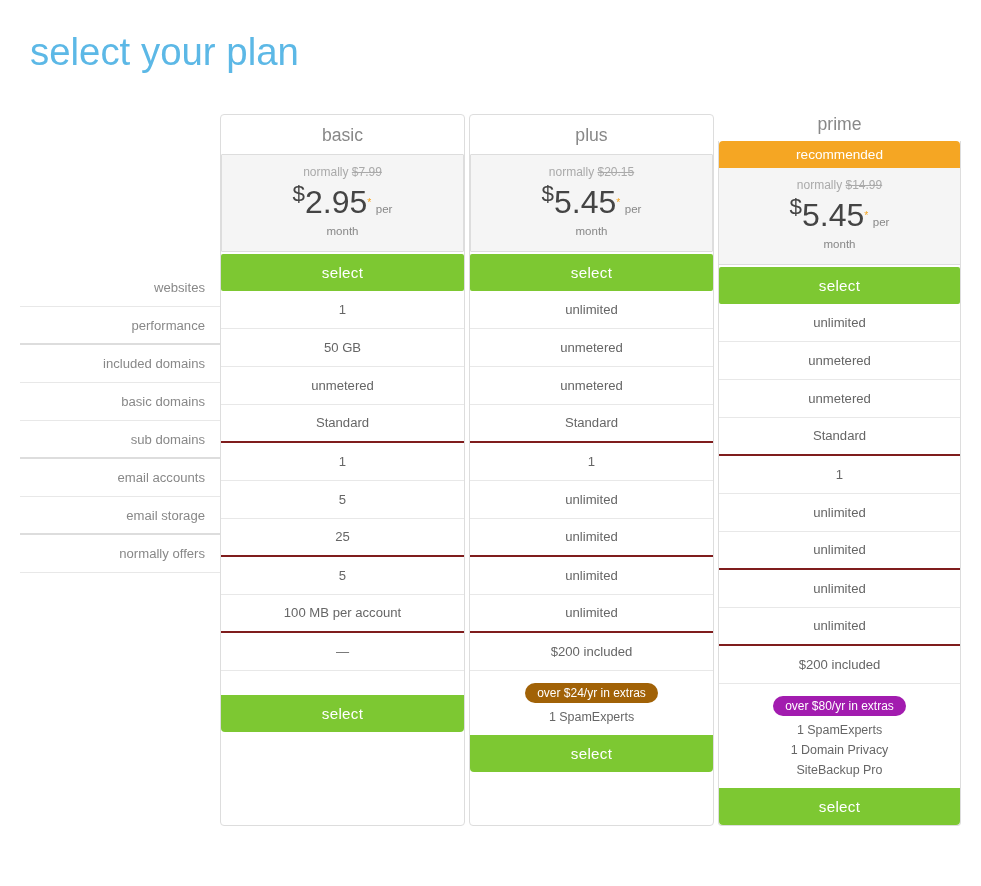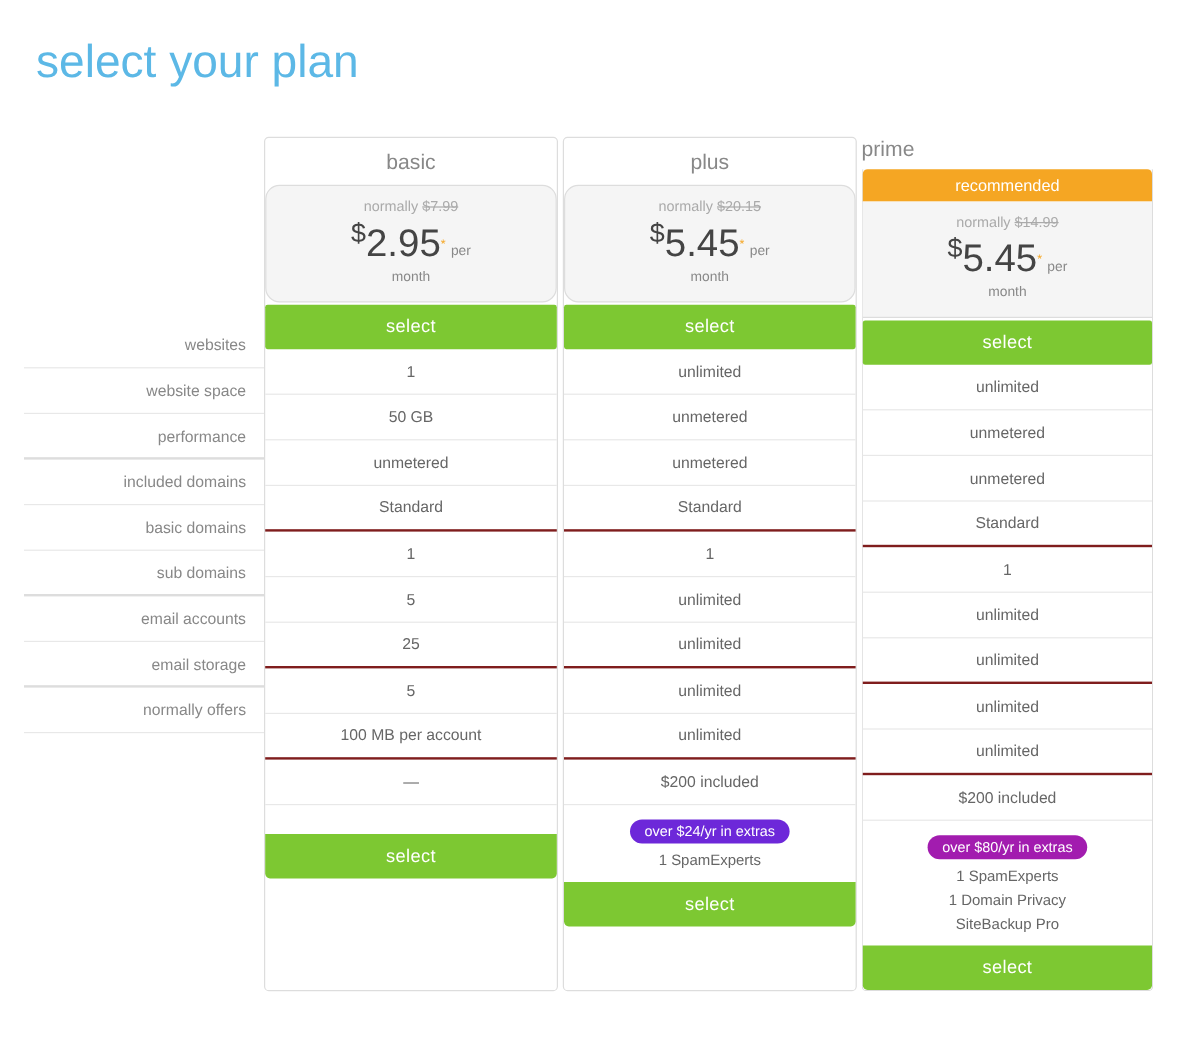--- a/index.html
+++ b/index.html
@@ -80,21 +80,21 @@
       color: #fff;
       text-align: center;
       padding: 6px 0;
       font-size: 0.85em;
       border-radius: 4px 4px 0 0;
     }
 
     .pricing-box {
       background: #f5f5f5;
       border: 1px solid #ddd;
-      border-radius: 12px;
+      border-radius: 1px;
       margin: 0;
       padding: 10px 12px 12px;
       text-align: center;
     }
 
     .normally {
       font-size: 0.75em;
       color: #aaa;
       margin-bottom: 2px;
     }
@@ -159,21 +159,21 @@
       margin-top: 0;
     }
 
     .extras-area {
       padding: 8px 10px;
       text-align: center;
     }
 
     .extras-badge {
       display: inline-block;
-      background: #6d28d9;
+      background: #a16207;
       color: #fff;
       border-radius: 12px;
       padding: 3px 12px;
       font-size: 0.75em;
       margin: 4px 0;
     }
 
     .extras-badge.blue {
       background: #a21caf;
     }
@@ -195,37 +195,36 @@
       border-radius: 0 0 4px 4px;
       letter-spacing: 0.02em;
     }
 
     .prime-wrapper {
       position: relative;
       flex: 1;
     }
 
     .prime-top-label {
-      text-align: left;
+      text-align: center;
       font-size: 1.1em;
       font-weight: 300;
       color: #888;
       padding-bottom: 6px;
     }
   </style>
 </head>
 <body>
 
 <h1>select your plan</h1>
 
 <div class="plans-container">
 
   <div class="feature-labels">
     <div class="feature-label">websites</div>
-    <div class="feature-label">website space</div>
     <div class="feature-label last-in-group">performance</div>
     <div class="feature-label">included domains</div>
     <div class="feature-label">basic domains</div>
     <div class="feature-label last-in-group">sub domains</div>
     <div class="feature-label">email accounts</div>
     <div class="feature-label last-in-group">email storage</div>
     <div class="feature-label">normally offers</div>
   </div>
 
   <div class="plans-columns">

